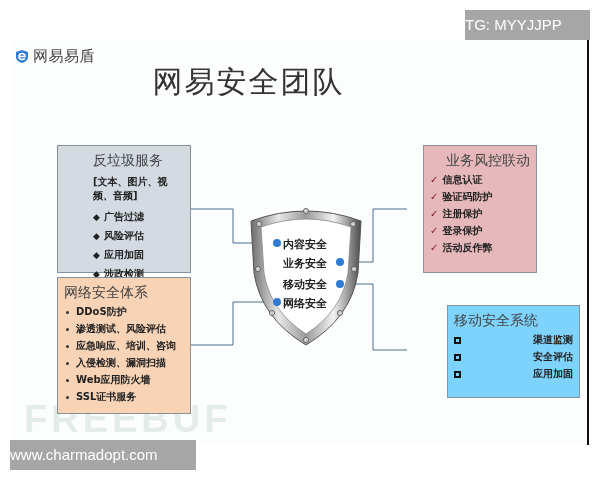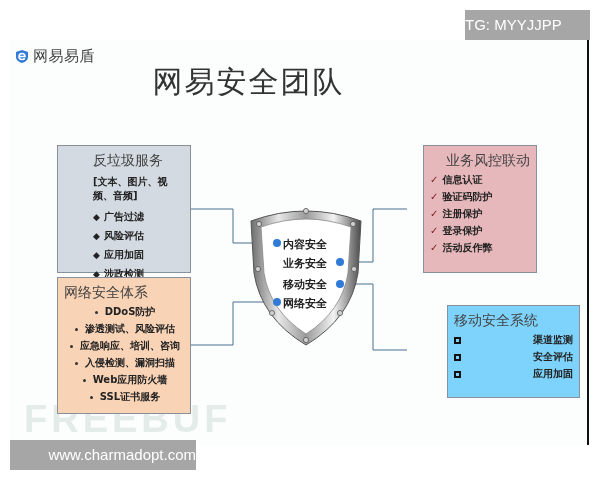--- a/index.html
+++ b/index.html
@@ -10,36 +10,36 @@
   .logo { position:absolute; left:15px; top:47px; display:flex; align-items:center; gap:4px; }
   .logo-icon { width:14px; height:15px; }
   .logo-text { font-size:15px; color:#444; letter-spacing:0.5px; }
   .title { position:absolute; left:0; width:497px; top:62px; text-align:center; font-size:30px; color:#333; letter-spacing:2px; }
   .box { position:absolute; box-sizing:border-box; border:1px solid #8a9099; padding:4px 6px; }
   .box .heading { font-size:14px; color:#444; margin:2px 0 5px 0; }
   .box .item { font-size:10px; color:#222; font-weight:bold; line-height:1; margin-bottom:9px; display:flex; align-items:center; gap:4px; }
   .box .sub { font-size:10px; color:#222; font-weight:bold; margin-bottom:9px; }
   .box-gray { left:57px; top:145px; width:134px; height:128px; background:#d4dae1;padding-left:35px; }
   .box-peach { left:57px; top:277px; width:134px; height:137px; background:#f8d3b6; }
-  .box-peach .item { margin-bottom:7px;justify-content:center; }
+  .box-peach .item { margin-bottom:7px; }
   .box-pink { left:423px; top:145px; width:114px; height:128px; background:#e6b8bb;text-align:right; }
   .box-pink .item { margin-bottom:7px; }
   .box-blue { left:407px; top:305px; width:133px; height:93px; background:#7dd3fc;margin-left:40px; }
   .box-blue .item { margin-bottom:7px;justify-content:space-between; }
   .bullet-diamond { font-size:9px; }
   .bullet-dot { width:3px; height:3px; background:#333; border-radius:50%; display:inline-block; margin:0 3px 0 2px; }
   .bullet-check { font-size:10px; color:#7a1b1b; }
   .bullet-square { width:7px; height:7px; border:2px solid #111; box-sizing:border-box; display:inline-block; }
   .lines { position:absolute; left:0; top:0; }
   .shield { position:absolute; left:246px; top:203px; }
   .shield-label { position:absolute; font-size:11px; font-weight:bold; color:#222; }
   .wm-top { position:absolute; left:465px; top:10px; width:125px; height:30px; background:#a6a6a6; color:#fff;
             font-size:15px; line-height:30px; text-align:left; font-family:"Liberation Sans", sans-serif; }
   .wm-bottom { position:absolute; left:10px; top:440px; width:186px; height:30px; background:#a6a6a6; color:#fff;
-               font-size:15px; line-height:30px; text-align:right; font-family:"Liberation Sans", sans-serif; }
+               font-size:15px; line-height:30px; text-align:left; font-family:"Liberation Sans", sans-serif; }
   .freebuf { position:absolute; left:24px; top:398px; font-size:38px; font-weight:bold; color:#dfe8e6; letter-spacing:4px;
              font-family:"Liberation Sans", sans-serif; opacity:0.8; }
 </style>
 </head>
 <body>
 
 <div class="slide"></div>
 <div class="slide-border"></div>
 
 <div class="freebuf">FREEBUF</div>

